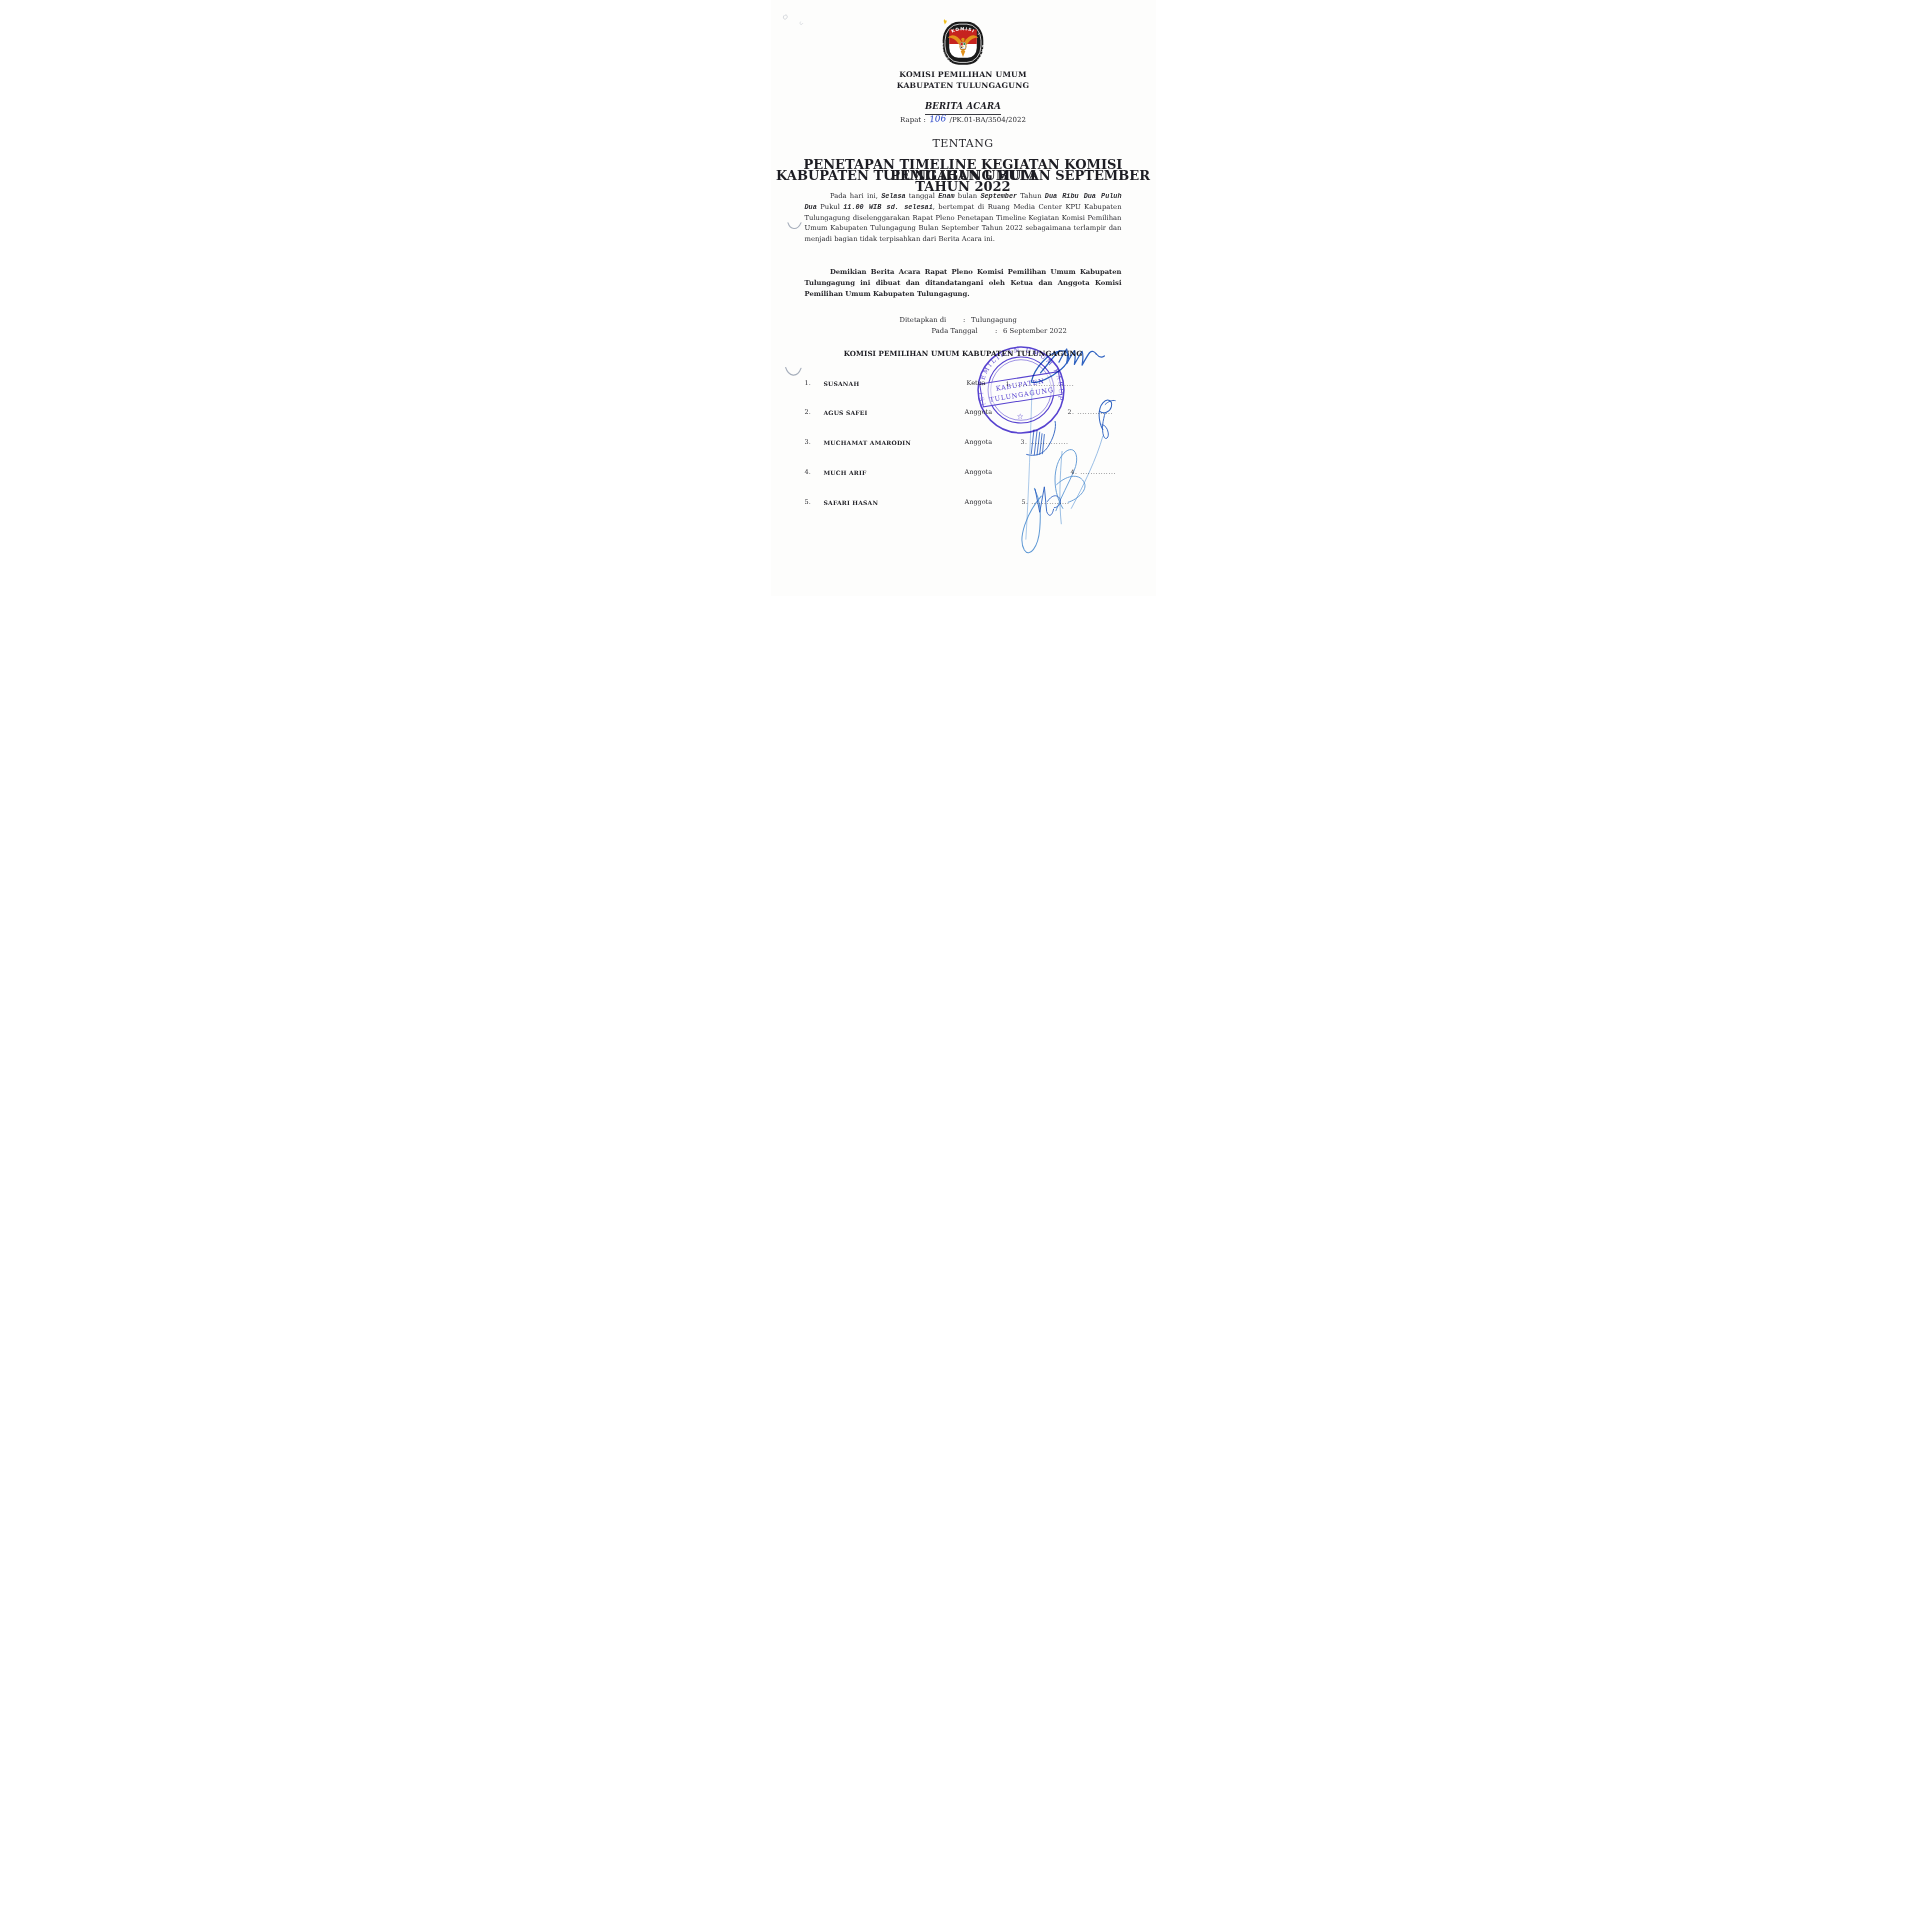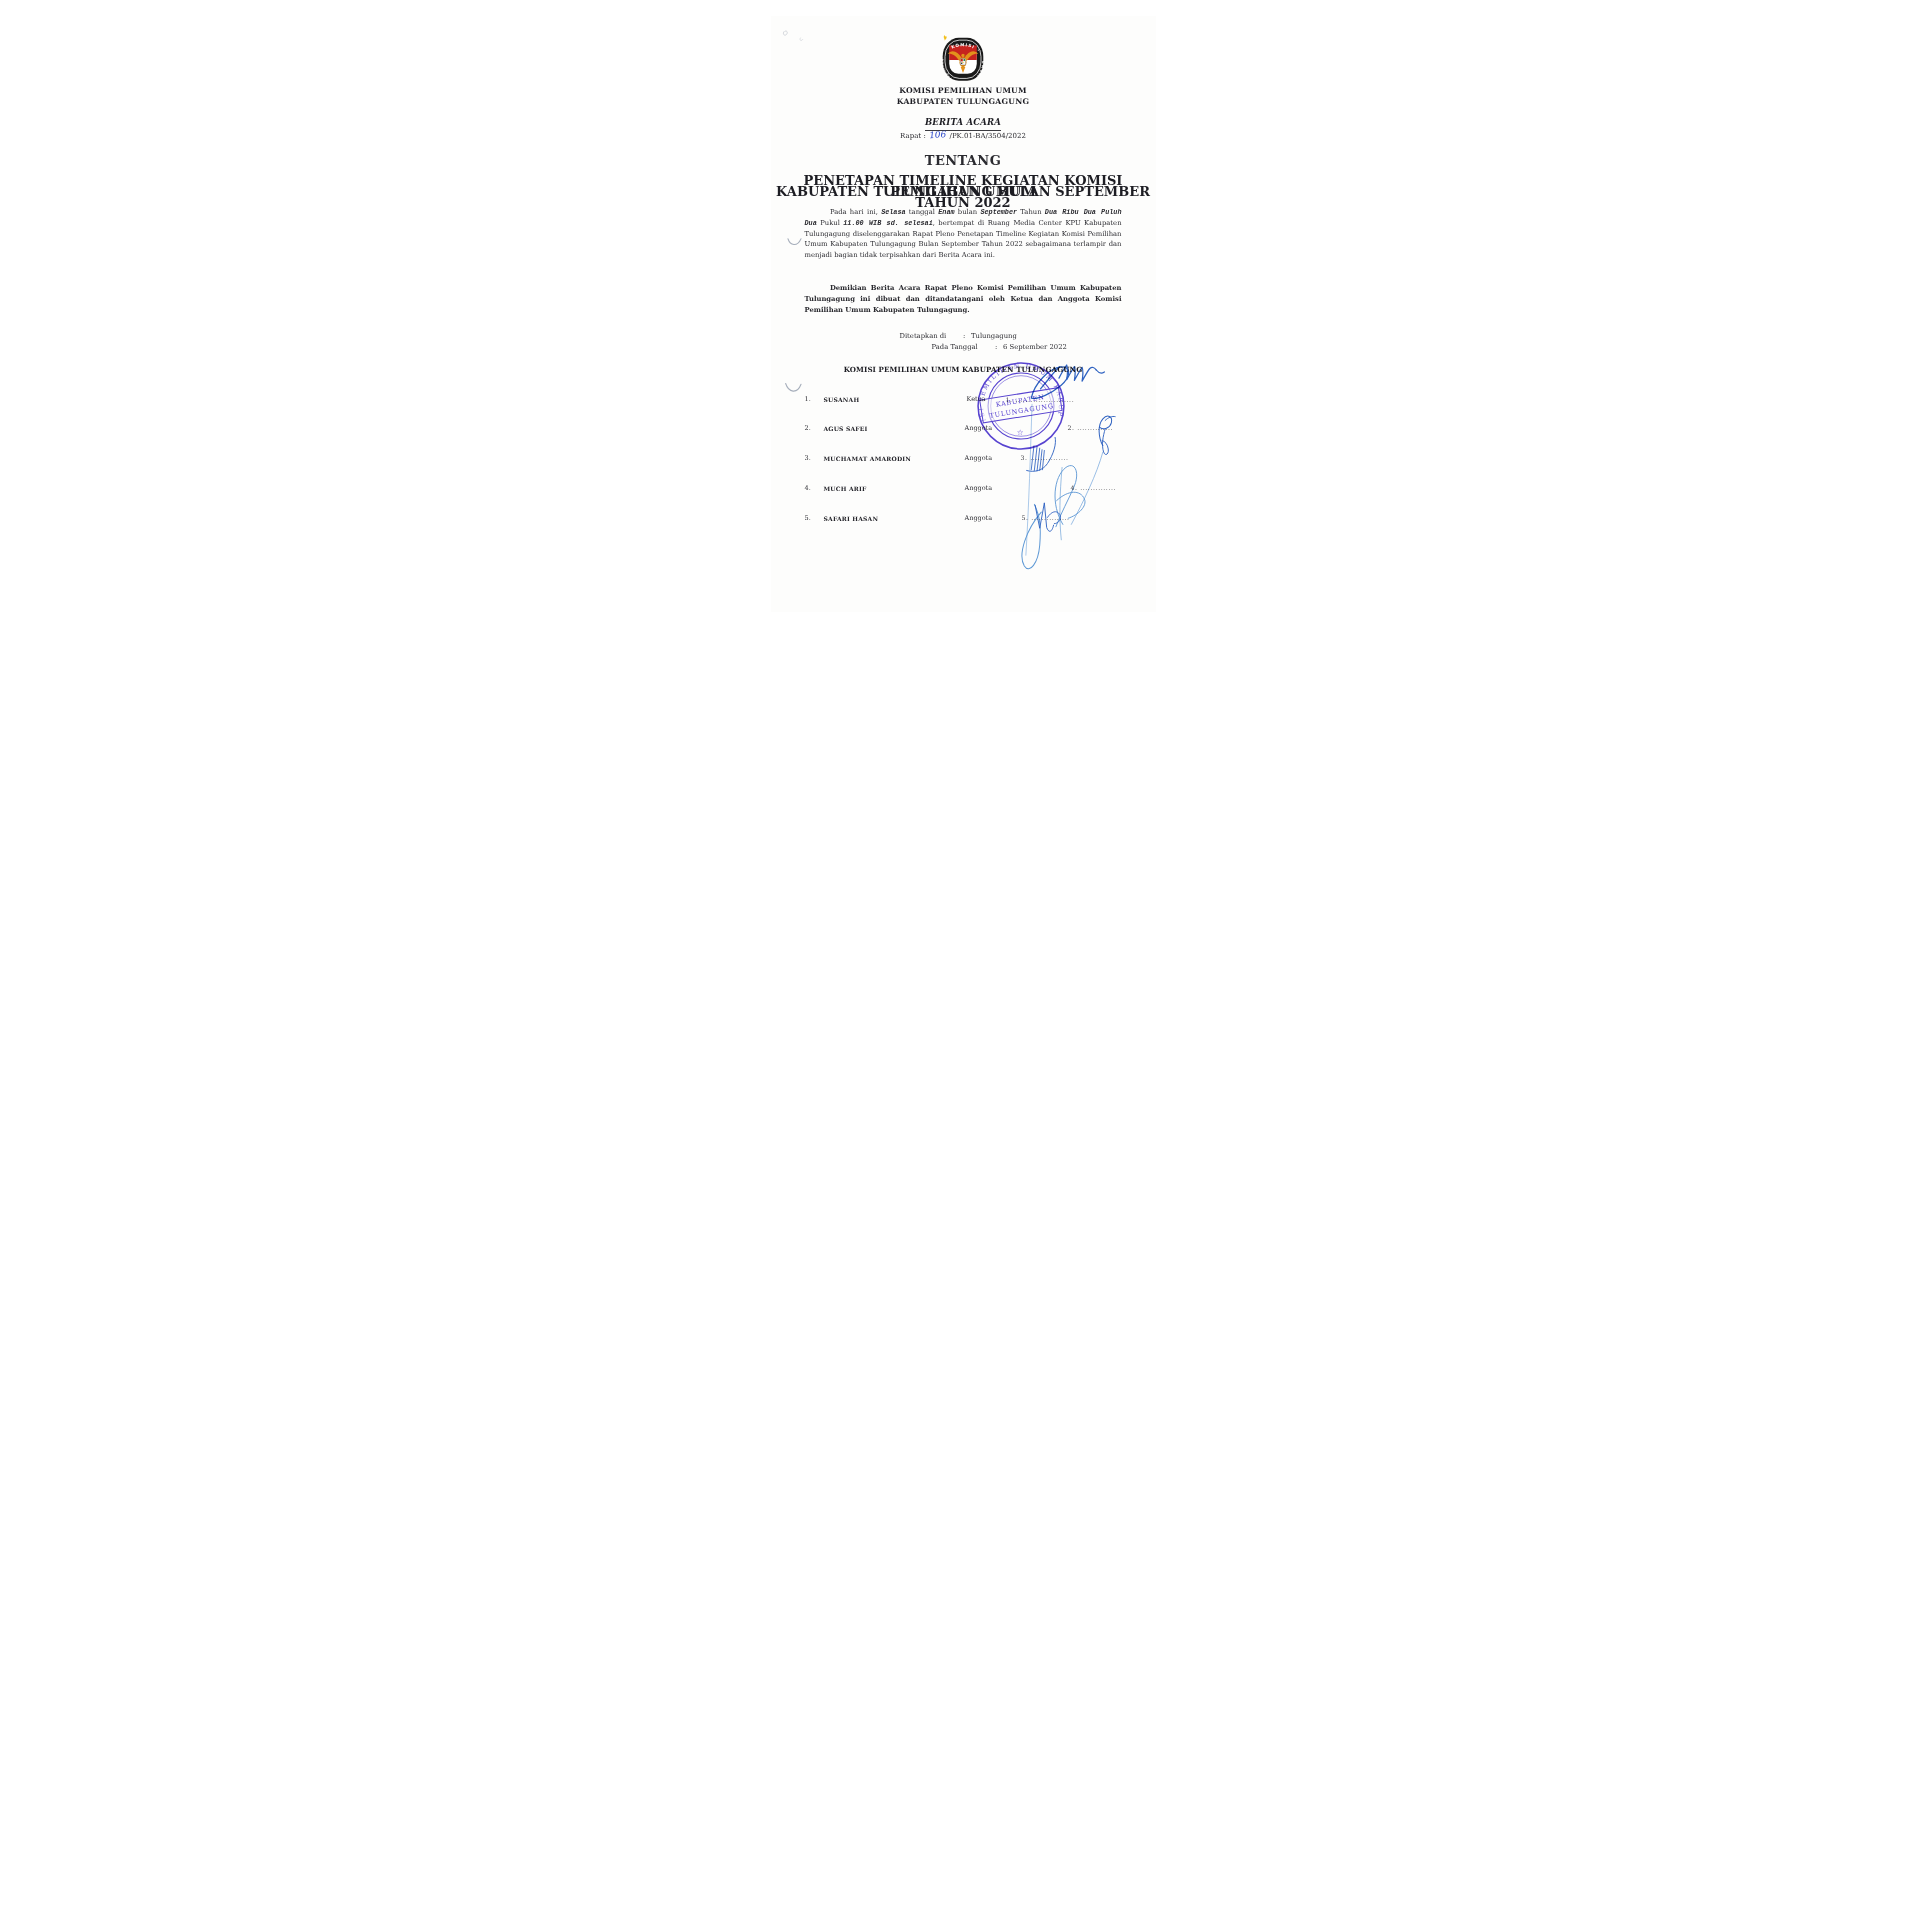--- a/index.html
+++ b/index.html
@@ -1,35 +1,35 @@
 <!DOCTYPE html>
 <html style="font-size:6.2px"><head>
 <meta charset="utf-8">
 <style>
   html,body{margin:0;padding:0;background:#ffffff;}
   .page{
-    position:relative;width:385px;height:596px;margin:16px auto;
+    position:relative;width:385px;height:596px;margin:0 auto;
     background:#fdfdfc;overflow:hidden;
     font-family:"DejaVu Serif","Liberation Serif",serif;
     color:#2b2b30;
   }
   .abs{position:absolute;}
   .center{left:0;right:0;text-align:center;}
   .org-line{font-weight:bold;font-size:7.7px;letter-spacing:0.2px;color:#1d1d23;}
   .doc-title{
     display:inline-block;font-weight:bold;font-style:italic;font-size:8.5px;
     letter-spacing:0.2px;color:#1d1d23;border-bottom:1.2px solid #3a3a40;padding-bottom:3px;
   }
   .nomor{font-size:7px;color:#2b2b30;}
   .nomor-number{
     font-size:8.9px;font-style:italic;color:#2643c9;
     display:inline-block;transform:rotate(-4deg) translateY(-0.4px);
     padding:0 1.2px;font-family:"DejaVu Serif","Liberation Serif",serif;
   }
-  .tentang{font-size:13px;letter-spacing:0.4px;font-weight:bold;}
+  .tentang{font-size:11px;letter-spacing:0.4px;}
   .subject{font-weight:bold;font-size:13px;line-height:10.8px;color:#1d1d23;}
   .para{
     width:317px;left:34px;font-size:6.8px;line-height:10.8px;text-align:justify;
     color:#2b2b30;
   }
   .para .indent{display:inline-block;width:25.4px;}
   .bi{font-weight:bold;font-style:italic;font-family:Liberation Mono, monospace;}
   .enact-row{left:129px;font-size:6.8px;}
   .enact-label{display:inline-block;width:58px;}
   .enact-colon{display:inline-block;width:9.2px;text-align:center;}

